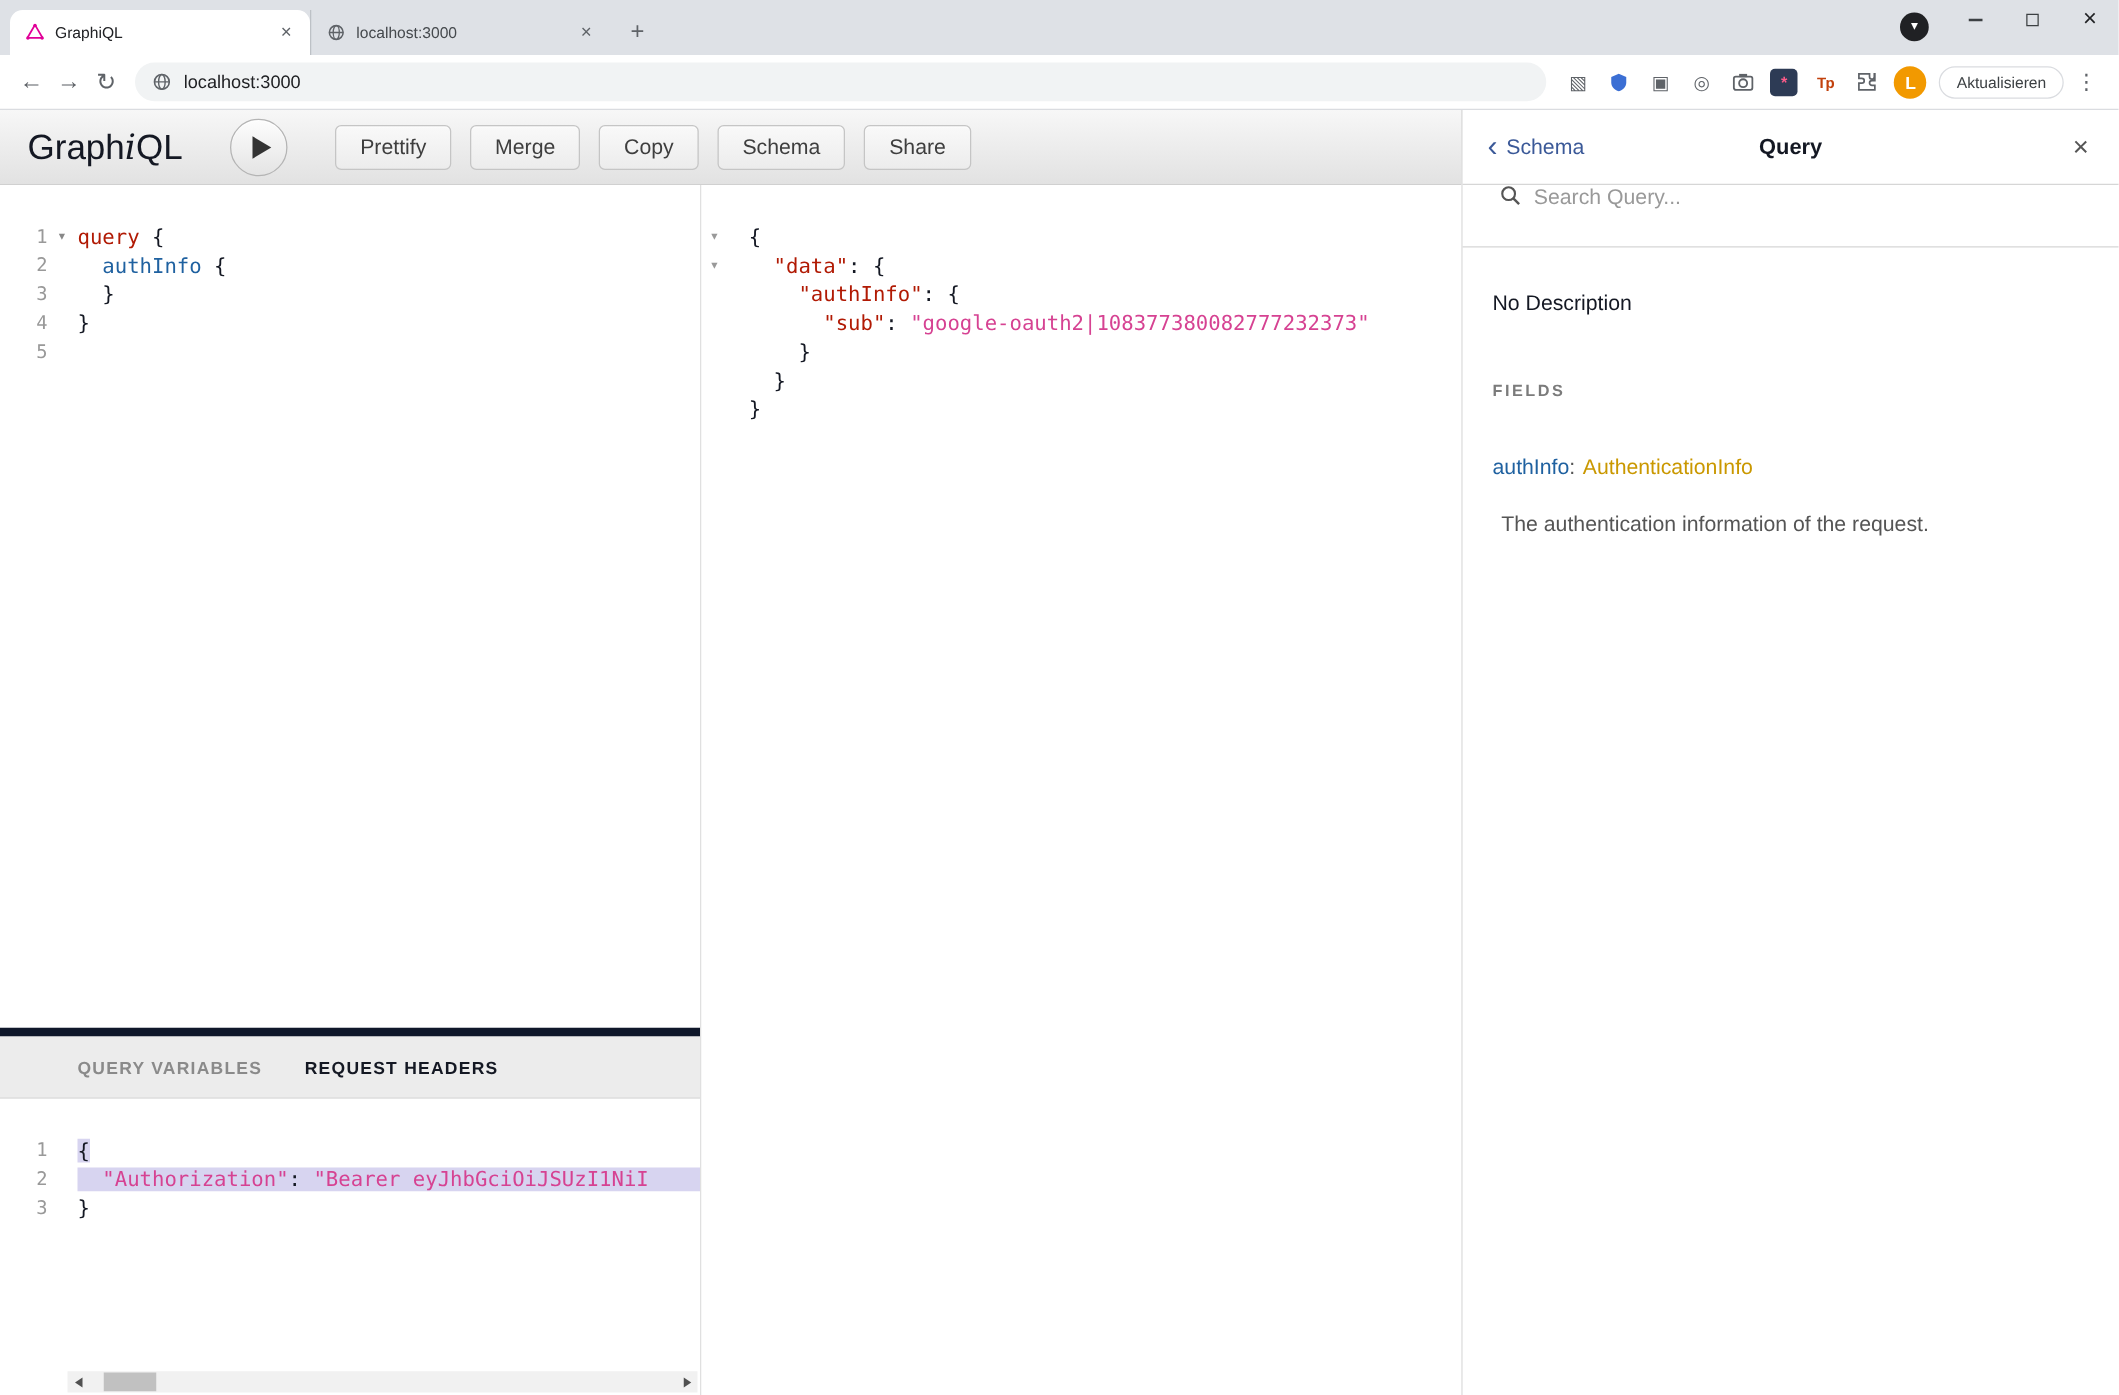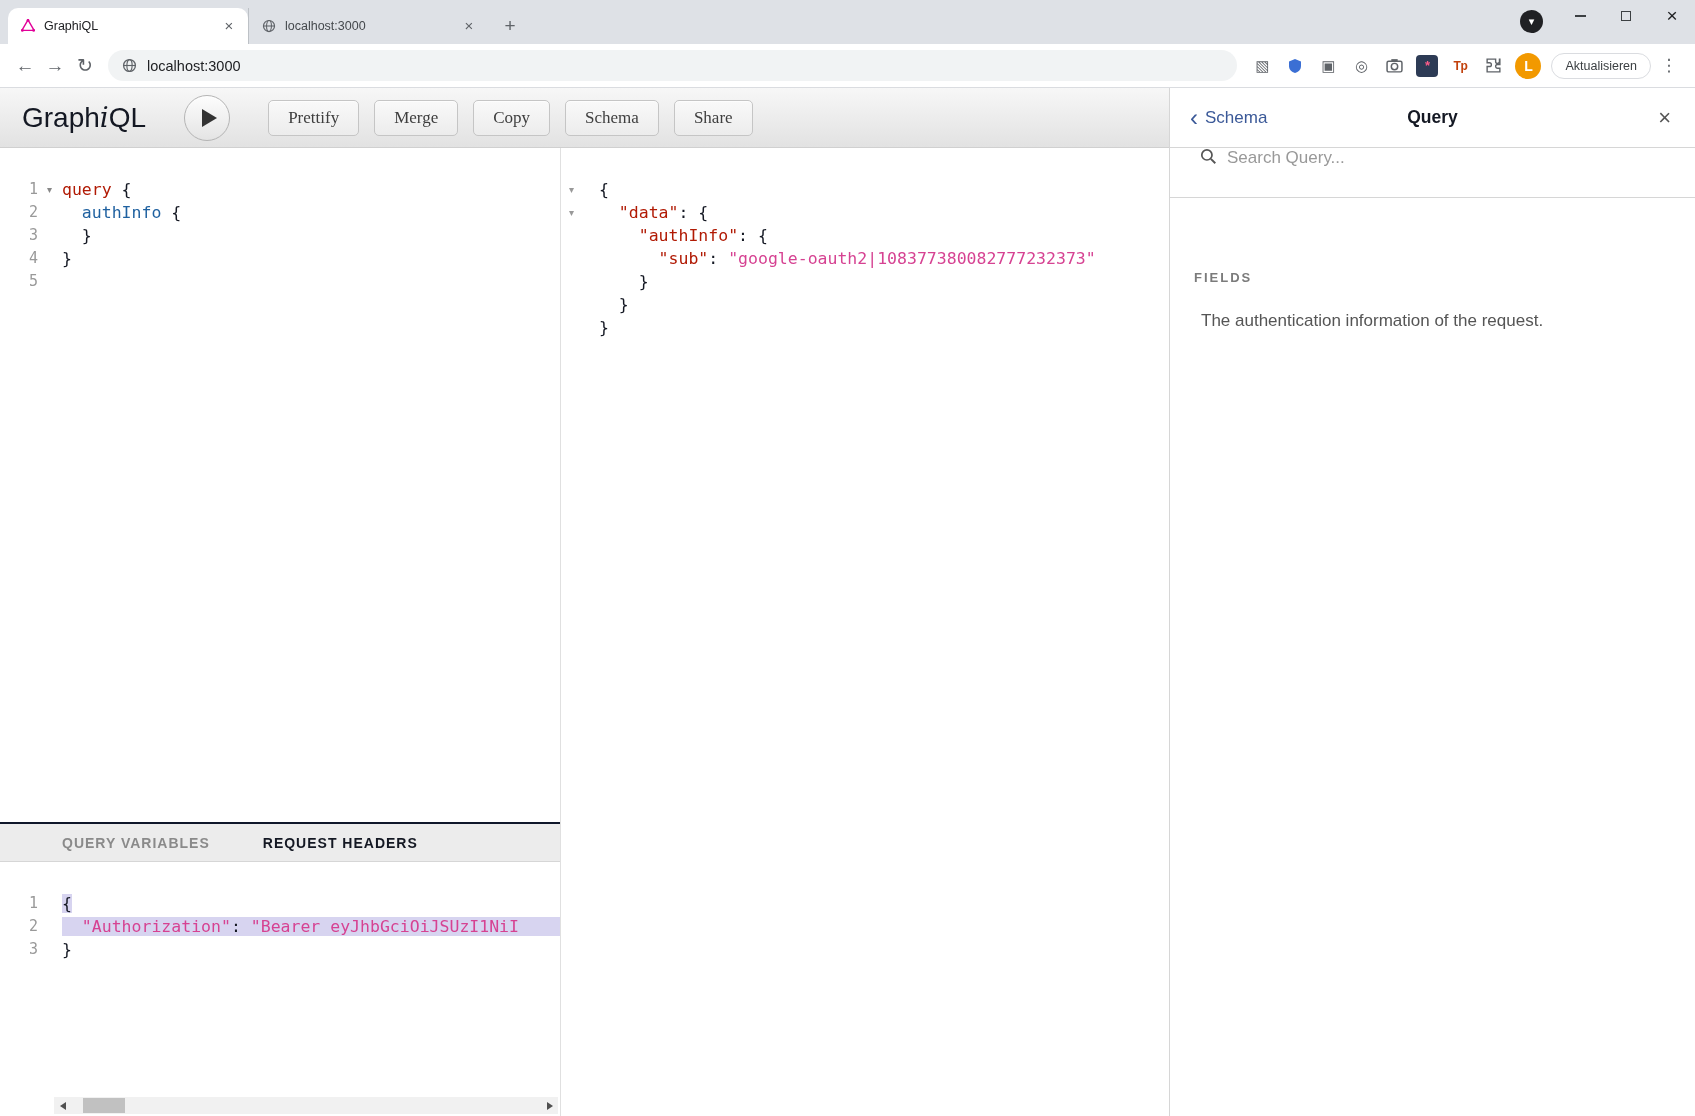--- a/index.html
+++ b/index.html
@@ -36,21 +36,21 @@
 
   
   .graphiql { position:absolute; top:88px; left:0; right:0; bottom:0; display:flex; }
   .gl-left { width:1169px; display:flex; flex-direction:column; }
   .topbar { height:60px; flex:0 0 auto; background:linear-gradient(#f7f7f7,#e2e2e2); border-bottom:1px solid #d0d0d0; display:flex; align-items:center; padding-left:22px; }
   .logo { font-size:28px; color:#141823; margin-right:38px; }
   .logo em { font-family:"DejaVu Serif",serif; font-style:italic; }
   .exec { width:46px; height:46px; border-radius:50%; border:1px solid #b4b4b4; background:linear-gradient(#fdfdfd,#e4e4e4); display:flex; align-items:center; justify-content:center; margin-right:38px; box-shadow:0 1px 0 rgba(255,255,255,0.7) inset; }
   .play-tri { width:0; height:0; border-left:15px solid #333; border-top:9px solid transparent; border-bottom:9px solid transparent; margin-left:4px; }
   .tb-btns { display:flex; gap:15px; }
-  .tb-btn { height:36px; padding:0 19px; font-size:17px; color:#3e3e3e; font-family:Liberation Serif, serif; background:linear-gradient(#f9f9f9,#ececec); border:1px solid #c5c5c5; border-radius:5px; box-shadow:0 1px 0 rgba(255,255,255,0.7) inset; }
+  .tb-btn { height:36px; padding:0 19px; font-size:17px; color:#3e3e3e; font-family:Liberation Sans, sans-serif; background:linear-gradient(#f9f9f9,#ececec); border:1px solid #c5c5c5; border-radius:5px; box-shadow:0 1px 0 rgba(255,255,255,0.7) inset; }
 
   .panes { flex:1; display:flex; min-height:0; }
   .editor-col { width:560px; flex:0 0 auto; display:flex; flex-direction:column; position:relative; }
   .result-pane { flex:1; border-left:1px solid #e0e0e0; position:relative; background:#fff; overflow:hidden; }
 
   .editor { position:relative; overflow:hidden; background:#fff; }
   .query-editor { height:674px; flex:0 0 auto; }
   .headers-editor { flex:1; }
   .gutter { position:absolute; left:0; top:30px; width:52px; }
   .gut-row { height:23px; line-height:23px; position:relative; text-align:right; padding-right:14px; }
@@ -59,21 +59,21 @@
   .code { position:absolute; left:52px; right:0; top:30px; }
   .cm-line { height:23px; line-height:23px; white-space:pre; padding-left:10px; font-family:"DejaVu Sans Mono",monospace; font-size:16.5px; overflow:hidden; }
   .tk.kw  { color:var(--keyword,#B11A04); }
   .tk.prop{ color:var(--property,#1F61A0); }
   .tk.pn  { color:var(--punctuation,#141823); }
   .tk.key { color:var(--result-key,#B11A04); }
   .tk.str { color:var(--string,#D64292); }
   .sel { background:var(--selection,#d7d4f0); }
   .selwrap { white-space:pre; padding-right:130px; }
 
-  .sec-tabs { height:40px; flex:0 0 auto; background:#ececec; border-top:2px solid #0f172a; border-bottom:1px solid #d6d6d6; display:flex; align-items:center; gap:53px; padding-left:62px; }
+  .sec-tabs { height:57px; flex:0 0 auto; background:#ececec; border-top:7px solid #0f172a; border-bottom:1px solid #d6d6d6; display:flex; align-items:center; gap:34px; padding-left:62px; }
   .sec-tab { font-size:14px; font-weight:bold; letter-spacing:1px; color:#8a8a8a; }
   .sec-tab.active { color:#141823; }
 
   .rfold { position:absolute; left:8px; font-size:10px; color:#999; height:23px; line-height:23px; }
   .result-code { position:absolute; left:28px; right:0; top:30px; }
 
   
   .hscroll { position:absolute; left:54px; right:2px; bottom:2px; height:17px; display:flex; background:#f1f1f1; }
   .hs-btn { width:17px; height:17px; display:flex; align-items:center; justify-content:center; flex:0 0 auto; }
   .tri-l { width:0;height:0;border-right:6px solid #505050;border-top:4px solid transparent;border-bottom:4px solid transparent; }
@@ -278,17 +278,21 @@
     <div class="doc-search">
       <span style="display:inline-flex;">
         <svg width="17" height="17" viewBox="0 0 16 16">
             <circle cx="6.5" cy="6.5" r="4.8" fill="none" stroke="#555" stroke-width="1.6"></circle>
             <line x1="10.2" y1="10.2" x2="14.4" y2="14.4" stroke="#555" stroke-width="1.8"></line>
           </svg>
       </span>
       <input type="text" placeholder="Search Query..." style="">
     </div>
     <div class="doc-content">
+      <div class="no-desc">No Description</div>
       <div class="fields-label">FIELDS</div>
+      <div class="field-row">
+        <span class="fname">authInfo</span><span class="fsep">:</span><span class="ftype">AuthenticationInfo</span>
+      </div>
       <div class="field-desc">The authentication information of the request.</div>
     </div>
   </div>
 </div>
 
 </body></html>

